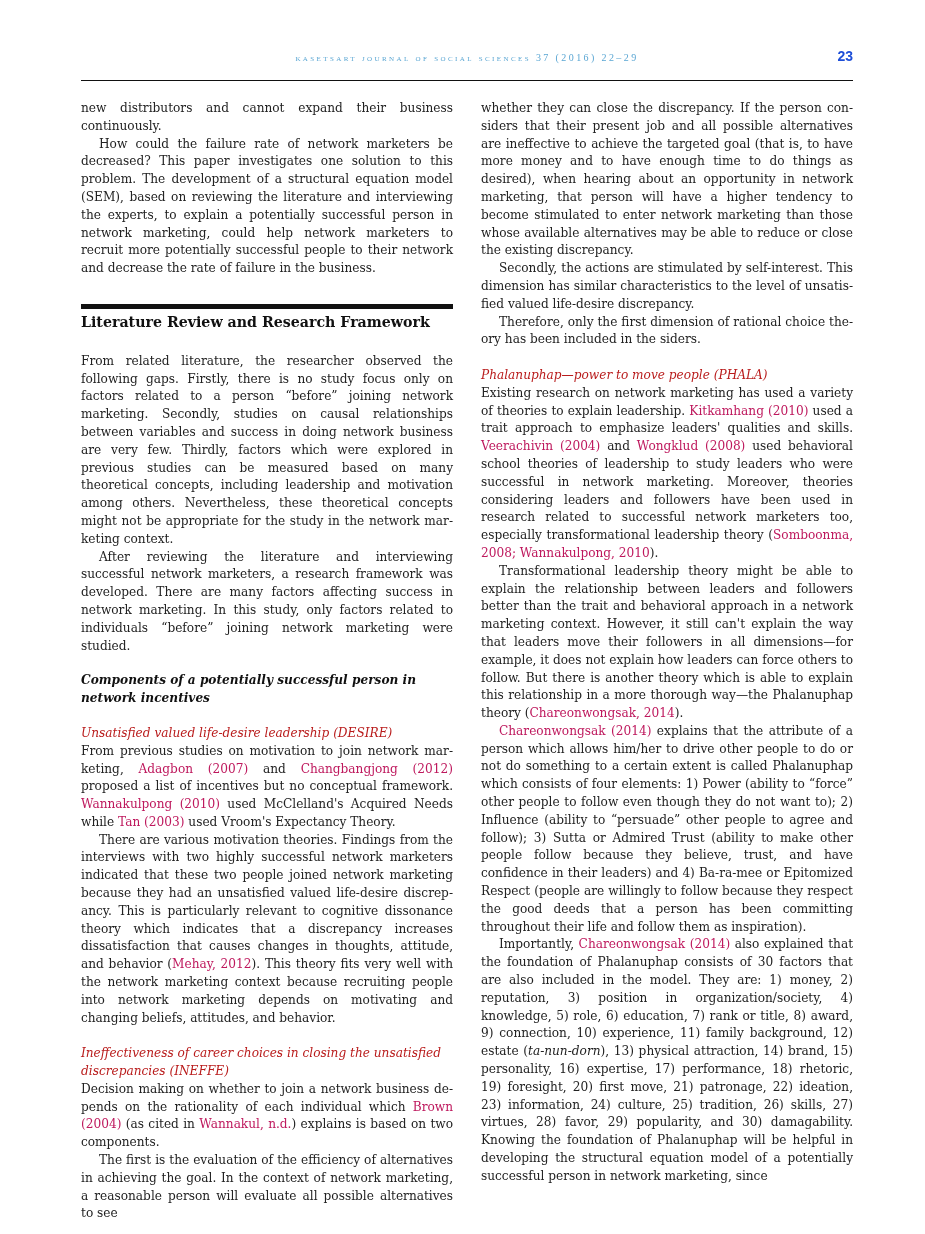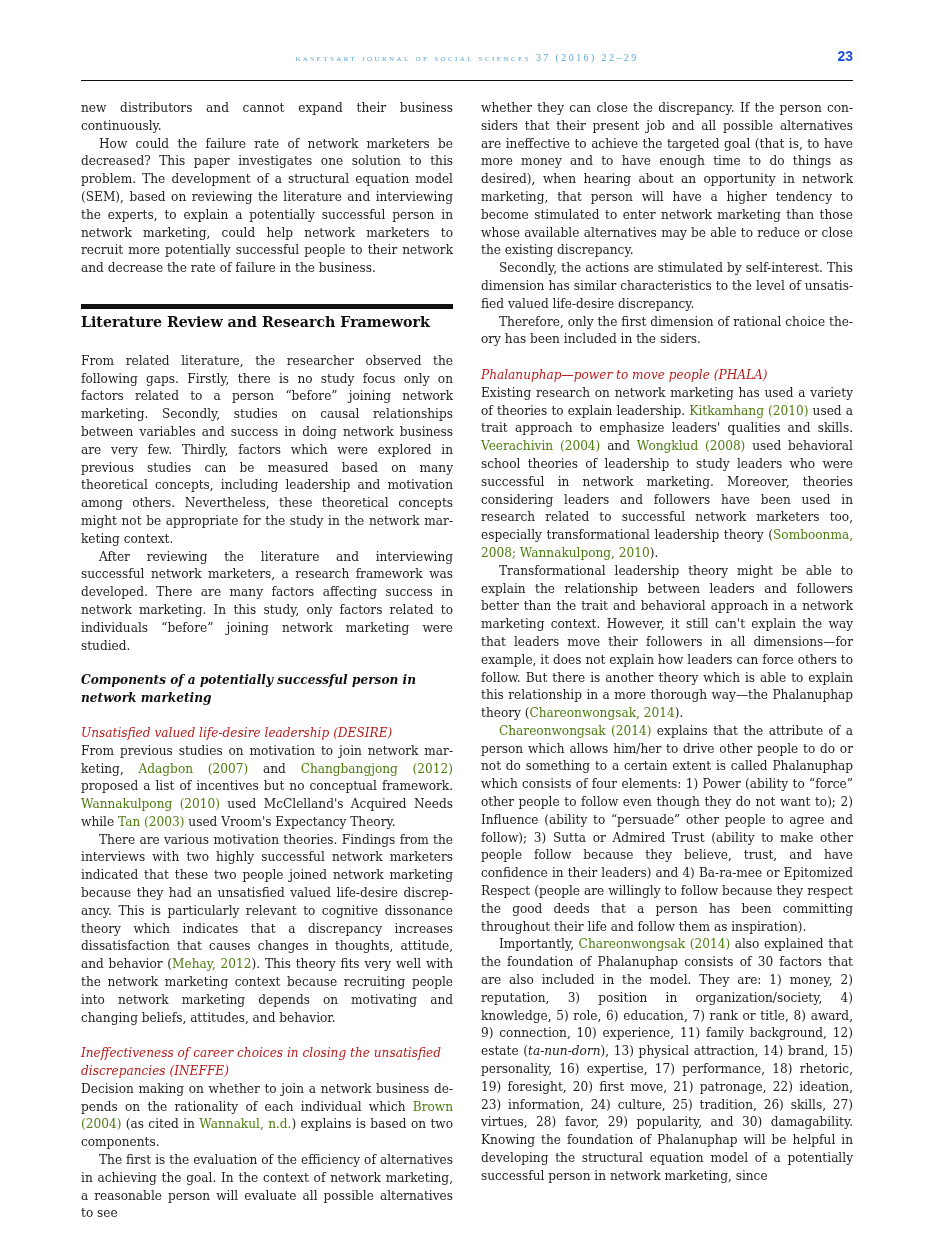--- a/index.html
+++ b/index.html
@@ -9,21 +9,21 @@
   .journal { position: absolute; left: 0; width: 772px; top: 6px; text-align: center;
              font-family: "Liberation Serif", serif; font-size: 10px; letter-spacing: 2.4px;
              color: #5aa6d3; font-variant: small-caps; text-transform: lowercase; }
   .pagenum { position: absolute; right: 0; top: 2px; font-family: "Liberation Sans", sans-serif;
              font-weight: bold; font-size: 14px; color: #1d4ed8; }
   .col { position: absolute; top: 100px; width: 372px; font-size: 12.15px; line-height: 17.8px; }
   .col.left { left: 81px; }
   .col.right { left: 481px; }
   p { margin: 0; text-align: justify; hyphens: manual; }
   p.ind { text-indent: 18px; }
-  a, .cite { color: #4d7c0f; text-decoration: none; }
+  a, .cite { color: #be185d; text-decoration: none; }
   .rule { height: 5px; background: #111; margin-top: 26px; }
   h2 { font-size: 14.2px; font-weight: bold; margin: 5px 0 21px 0; color: #111; }
   h3 { font-size: 12.15px; font-style: italic; font-weight: bold; margin: 17px 0 17px 0; line-height: 17.8px; color: #111; }
   h4 { font-size: 12.15px; font-style: italic; font-weight: normal; margin: 0; line-height: 17.8px; color: #b91c1c; }
   .gap { height: 17.8px; }
   .gap2 { height: 17.8px; }
 </style>
 </head>
 <body>
 
@@ -32,21 +32,21 @@
   <div class="pagenum">23</div>
 </div>
 
 <div class="col left">
   <p>new distributors and cannot expand their business continuously.</p>
   <p class="ind">How could the failure rate of network marketers be decreased? This paper investigates one solution to this prob­lem. The development of a structural equation model (SEM), based on reviewing the literature and interviewing the ex­perts, to explain a potentially successful person in network marketing, could help network marketers to recruit more potentially successful people to their network and decrease the rate of failure in the business.</p>
   <div class="rule"></div>
   <h2>Literature Review and Research Framework</h2>
   <p>From related literature, the researcher observed the following gaps. Firstly, there is no study focus only on factors related to a person “before” joining network marketing. Secondly, studies on causal relationships between variables and success in doing network business are very few. Thirdly, factors which were explored in previous studies can be measured based on many theoretical concepts, including leadership and motiva­tion among others. Nevertheless, these theoretical concepts might not be appropriate for the study in the network mar­keting context.</p>
   <p class="ind">After reviewing the literature and interviewing successful network marketers, a research framework was developed. There are many factors affecting success in network market­ing. In this study, only factors related to individuals “before” joining network marketing were studied.</p>
-  <h3>Components of a potentially successful person in network marketing</h3>
+  <h3>Components of a potentially successful person in network incentives</h3>
   <h4>Unsatisfied valued life-desire leadership (DESIRE)</h4>
   <p><span>From previous studies on motivation to join network mar­keting, </span><a class="cite">Adagbon (2007)</a><span> and </span><a class="cite">Changbangjong (2012)</a><span> proposed a list of incentives but no conceptual framework. </span><a class="cite">Wannakulpong (2010)</a><span> used McClelland's Acquired Needs while </span><a class="cite">Tan (2003)</a><span> used Vroom's Expectancy Theory.</span></p>
   <p class="ind"><span>There are various motivation theories. Findings from the interviews with two highly successful network marketers indicated that these two people joined network marketing because they had an unsatisfied valued life-desire discrep­ancy. This is particularly relevant to cognitive dissonance theory which indicates that a discrepancy increases dissatis­faction that causes changes in thoughts, attitude, and behavior (</span><a class="cite">Mehay, 2012</a><span>). This theory fits very well with the network marketing context because recruiting people into network marketing depends on motivating and changing be­liefs, attitudes, and behavior.</span></p>
   <div class="gap"></div>
   <h4>Ineffectiveness of career choices in closing the unsatisfied discrepancies (INEFFE)</h4>
   <p><span>Decision making on whether to join a network business de­pends on the rationality of each individual which </span><a class="cite">Brown (2004)</a><span> (as cited in </span><a class="cite">Wannakul, n.d.</a><span>) explains is based on two components.</span></p>
   <p class="ind">The first is the evaluation of the efficiency of alternatives in achieving the goal. In the context of network marketing, a reasonable person will evaluate all possible alternatives to see</p>
 </div>
 
 <div class="col right">

